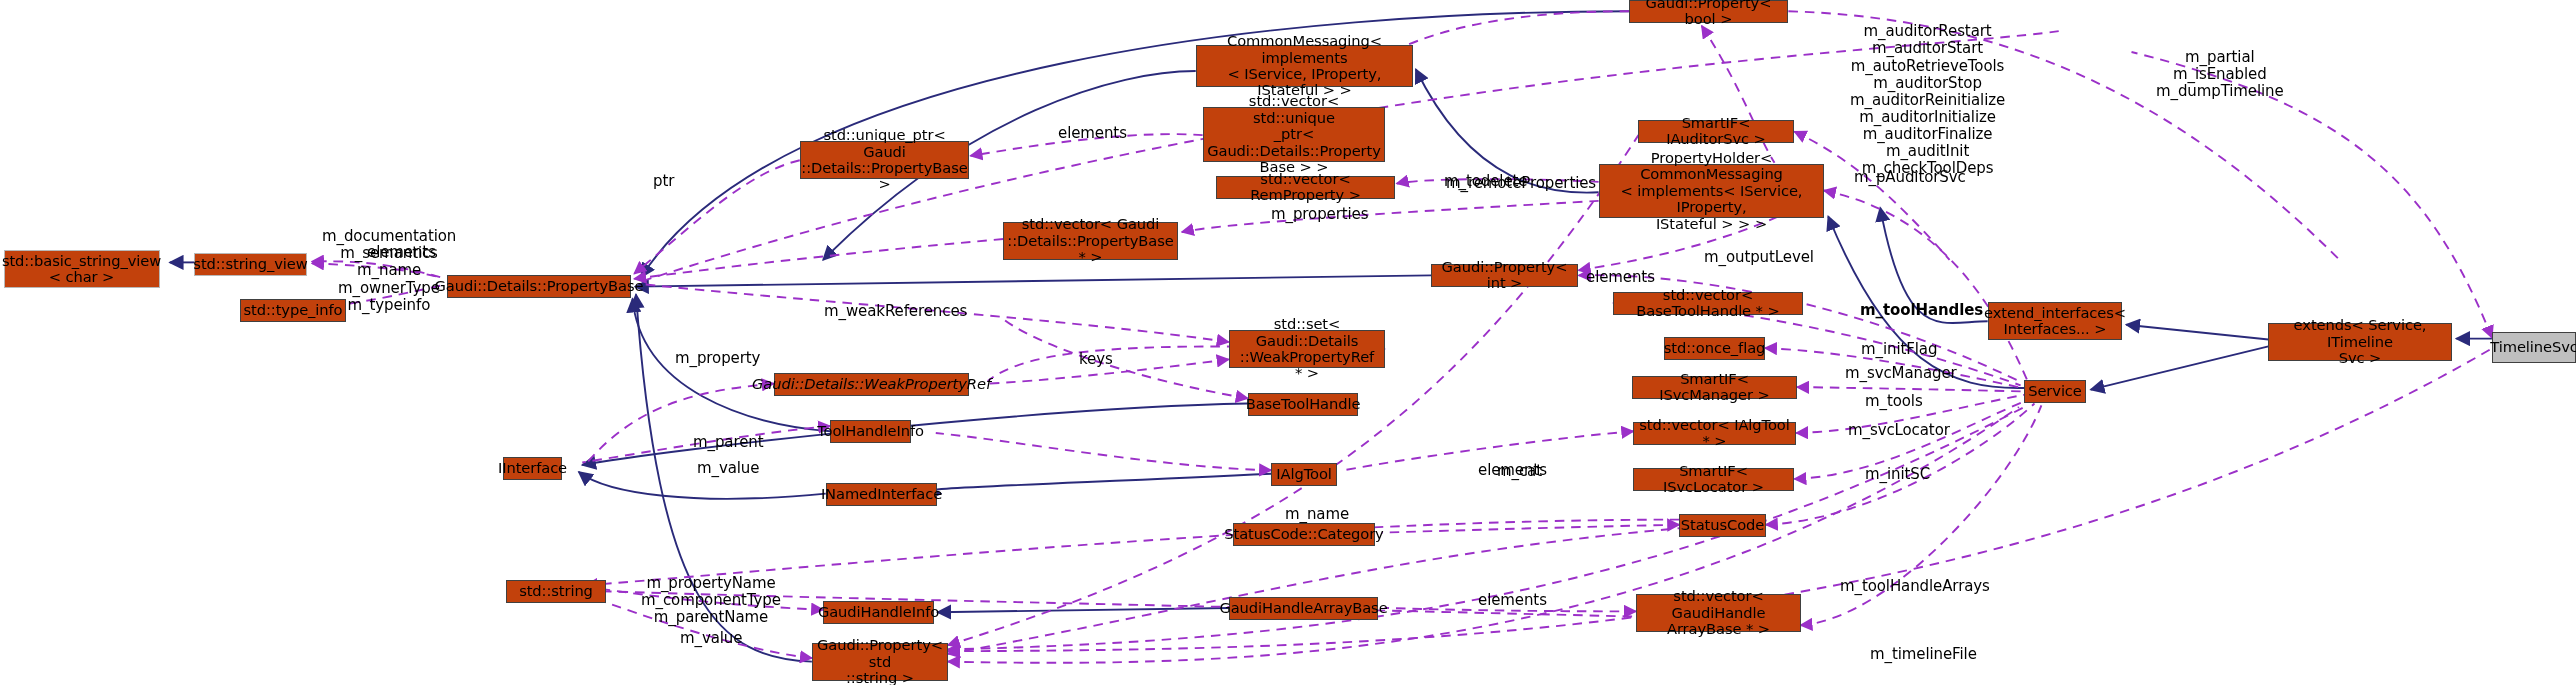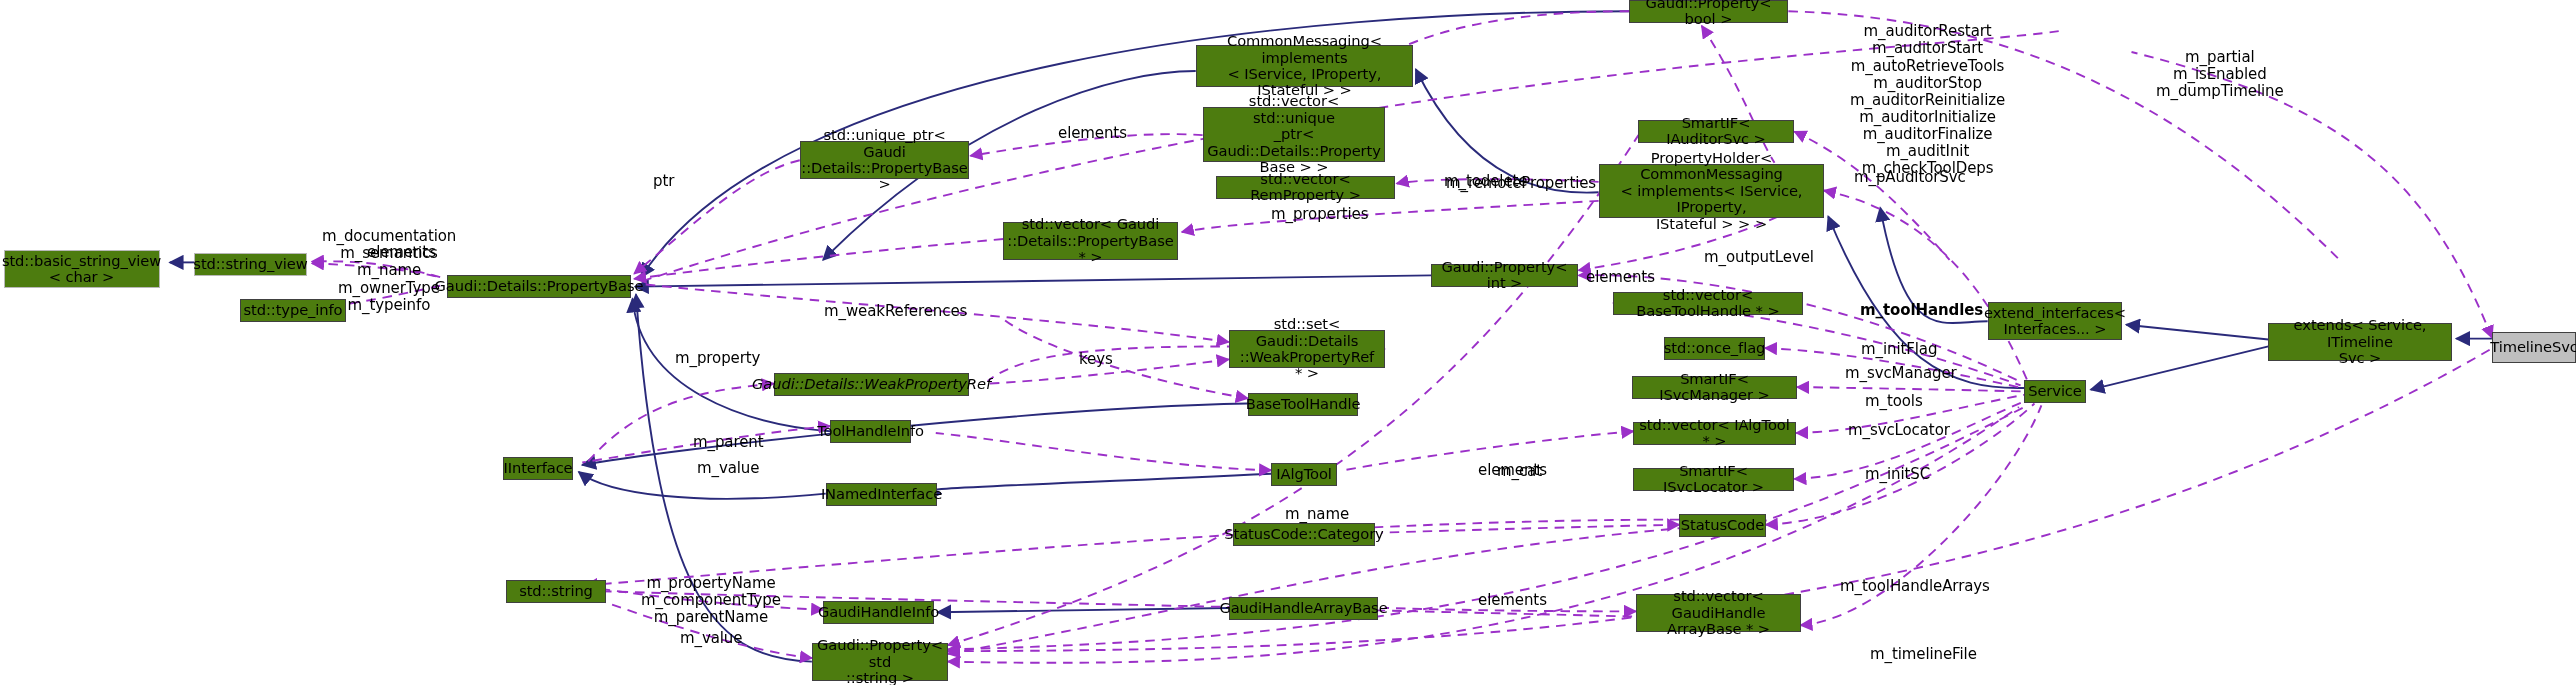--- a/index.html
+++ b/index.html
@@ -3,21 +3,21 @@
 <meta charset="utf-8">
 <style>
   html,body{margin:0;padding:0;background:#ffffff;}
   body{font-family:"DejaVu Sans","Liberation Sans",sans-serif;}
   #diagram-root{position:relative;width:2576px;height:685px;background:#ffffff;overflow:hidden;}
   svg#edges{position:absolute;left:0;top:0;width:2576px;height:685px;}
   .node{
     position:absolute;
     box-sizing:border-box;
     border:1.7px solid #404040;
-    background:#4d7c0f;
+    background:#c2410c;
     color:#000000;
     display:flex;
     align-items:center;
     justify-content:center;
     text-align:center;
     line-height:1.12;
     font-size:14.7px;
     letter-spacing:-0.1px;
     white-space:pre-line;
     padding:0.9px 4.3px;
@@ -145,21 +145,21 @@
       <div class="node" style="left: 1633px; top: 422px; width: 163px; height: 22.5px;">std::vector&lt; IAlgTool * &gt;</div>
       <div class="node" style="left: 1633px; top: 468px; width: 161px; height: 22.5px;">SmartIF&lt; ISvcLocator &gt;</div>
       <div class="node" style="left: 1679px; top: 514px; width: 87px; height: 22.5px;">StatusCode</div>
       <div class="node" style="left: 1636px; top: 594px; width: 165px; height: 38px;">std::vector&lt; GaudiHandle
 ArrayBase * &gt;</div>
       <div class="node" style="left: 774px; top: 373px; width: 195px; height: 22.5px; font-style: italic;">Gaudi::Details::WeakPropertyRef</div>
       <div class="node" style="left: 1229px; top: 330px; width: 156px; height: 38px;">std::set&lt; Gaudi::Details
 ::WeakPropertyRef * &gt;</div>
       <div class="node" style="left: 830px; top: 420px; width: 81px; height: 22.5px;">ToolHandleInfo</div>
       <div class="node" style="left: 1248px; top: 393px; width: 110px; height: 22.5px;">BaseToolHandle</div>
-      <div class="node" style="left: 503px; top: 457px; width: 70px; height: 22.5px;">IInterface</div>
+      <div class="node" style="left: 503px; top: 457px; width: 59px; height: 22.5px;">IInterface</div>
       <div class="node" style="left: 826px; top: 483px; width: 111px; height: 22.5px;">INamedInterface</div>
       <div class="node" style="left: 1271px; top: 463px; width: 66px; height: 22.5px;">IAlgTool</div>
       <div class="node" style="left: 1233px; top: 523px; width: 142px; height: 22.5px;">StatusCode::Category</div>
       <div class="node" style="left: 506px; top: 580px; width: 100px; height: 22.5px;">std::string</div>
       <div class="node" style="left: 823px; top: 601px; width: 111px; height: 22.5px;">GaudiHandleInfo</div>
       <div class="node" style="left: 1229px; top: 597px; width: 149px; height: 22.5px;">GaudiHandleArrayBase</div>
       <div class="node" style="left: 812px; top: 643px; width: 136px; height: 38px;">Gaudi::Property&lt; std
 ::string &gt;</div>
       <div class="node" style="left: 1988px; top: 302px; width: 134px; height: 38px;">extend_interfaces&lt;
 Interfaces... &gt;</div>

